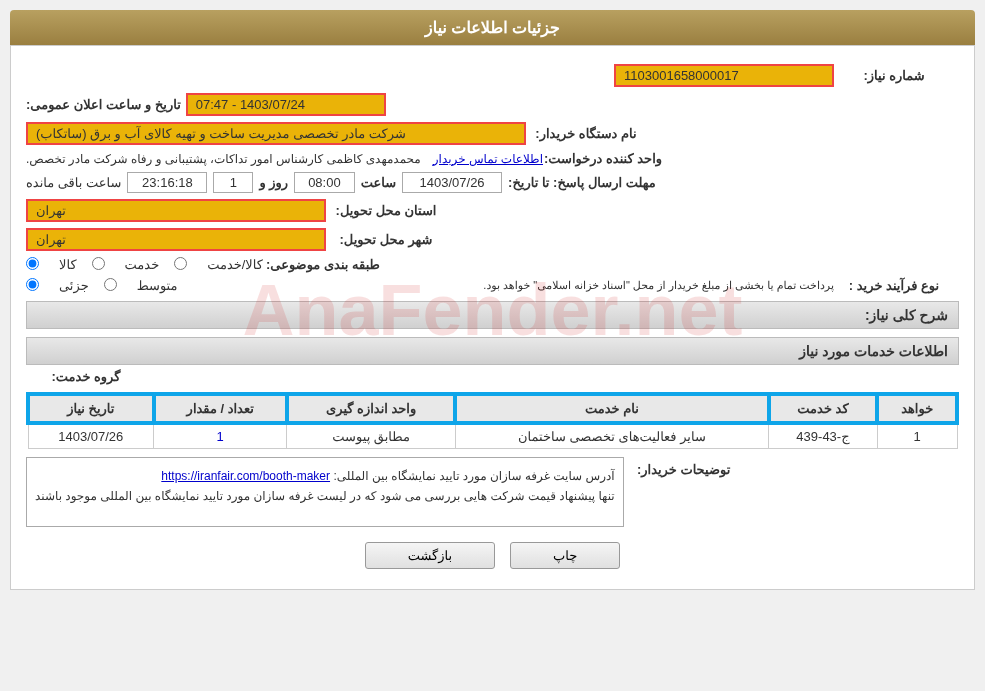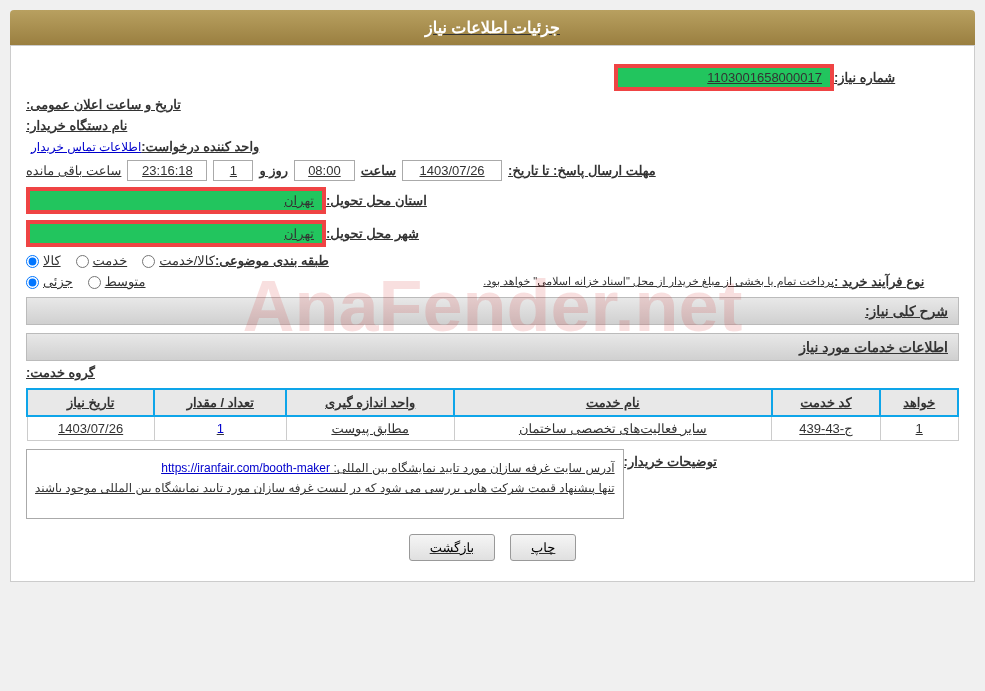--- a/index.html
+++ b/index.html
@@ -8,21 +8,20 @@
       background: #f0f0f0;
       direction: rtl;
       font-size: 13px;
       color: #333;
     }
     .page-wrapper {
       width: 985px;
       min-height: 691px;
       background: #f0f0f0;
       padding: 10px;
-      text-decoration: underline;
     }
     .header-bar {
       background: linear-gradient(to bottom, #b8a060, #9a7f40);
       color: white;
       text-align: center;
       padding: 8px 0;
       font-size: 16px;
       font-weight: bold;
       border-radius: 4px 4px 0 0;
       margin-bottom: 0;
@@ -37,28 +36,28 @@
       align-items: center;
       margin-bottom: 6px;
       justify-content: flex-end;
     }
     .label {
       font-weight: bold;
       color: #333;
       white-space: nowrap;
       margin-right: 5px;
       min-width: 120px;
-      text-align: left;
+      text-align: center;
     }
     .value-box {
-      background: #22c55e;
-      border: 4px solid #ef4444;
+      background: #eab308;
+      border: 2px solid #ef4444;
       padding: 2px 8px;
       min-width: 180px;
-      text-align: right;
+      text-align: left;
       font-size: 13px;
     }
     .value-box.wide {
       min-width: 360px;
     }
     .date-time-row {
       display: flex;
       flex-direction: row;
       align-items: center;
       justify-content: flex-end;
@@ -73,22 +72,22 @@
       text-decoration: underline;
       cursor: pointer;
     }
     .radio-group {
       display: flex;
       gap: 15px;
       align-items: center;
     }
     .radio-item {
       display: flex;
-      align-items: flex-end;
-      gap: 4px;
+      align-items: flex-start;
+      gap: 20px;
     }
     .section-header {
       background: linear-gradient(to bottom, #e8e8e8, #d0d0d0);
       border: 1px solid #bbb;
       text-align: right;
       padding: 5px 10px;
       font-weight: bold;
       font-size: 14px;
       color: #333;
       margin: 8px 0 4px 0;
@@ -96,21 +95,21 @@
     .table-section {
       margin: 8px 0;
     }
     table {
       width: 100%;
       border-collapse: collapse;
       font-size: 13px;
     }
     th {
       background: #e8e8e8;
-      border: 2px solid #0ea5e9;
+      border: 4px solid #0ea5e9;
       padding: 5px 8px;
       text-align: center;
       font-weight: bold;
     }
     td {
       border: 1px solid #ccc;
       padding: 4px 8px;
       text-align: center;
     }
     td.blue-text {
@@ -136,21 +135,21 @@
       line-height: 1.7;
     }
     .button-row {
       display: flex;
       justify-content: center;
       gap: 15px;
       margin-top: 15px;
       padding-bottom: 10px;
     }
     .btn {
-      padding: 5px 20px;
+      padding: 5px 42px;
       border: 1px solid #999;
       background: linear-gradient(to bottom, #f5f5f5, #e0e0e0);
       cursor: pointer;
       font-size: 13px;
       font-family: Tahoma, Arial, sans-serif;
       border-radius: 3px;
     }
     .date-detail-row {
       display: flex;
       align-items: center;
@@ -198,30 +197,33 @@
   <div class="main-content content-relative">
     <div class="logo-watermark">AnaFender.net</div>
 
     <div class="row" style="margin-top:8px;">
       <span class="label">شماره نیاز:</span>
       <div class="value-box" style="min-width:220px;">1103001658000017</div>
       <div style="flex:1;"></div>
     </div>
 
     <div class="date-time-row" style="margin-bottom:6px;">
+      <div class="value-box" style="min-width:200px;">1403/07/24 - 07:47</div>
       <span class="inline-label">تاریخ و ساعت اعلان عمومی:</span>
     </div>
 
     <div class="row">
       <span class="label">نام دستگاه خریدار:</span>
+      <div class="value-box wide" style="min-width:500px;">شرکت مادر تخصصی مدیریت ساخت و تهیه کالای آب و برق (ساتکاب)</div>
     </div>
 
     <div class="row">
       <span class="label">واحد کننده درخواست:</span>
-      <span class="link-text" style="margin-left:5px;font-size:12px;">اطلاعات تماس خریدار</span>
+      <span class="link-text" style="margin-left:12px;font-size:12px;">اطلاعات تماس خریدار</span>
+      <span style="font-size:12px;">محمدمهدی کاظمی کارشناس امور تداکات، پشتیبانی و رفاه شرکت مادر تخصص.</span>
     </div>
 
     <div class="date-detail-row">
       <span class="label">مهلت ارسال پاسخ: تا تاریخ:</span>
       <div class="small-box" style="min-width:100px;">1403/07/26</div>
       <span class="inline-label">ساعت</span>
       <div class="small-box">08:00</div>
       <span class="inline-label">روز و</span>
       <div class="small-box" style="min-width:40px;">1</div>
       <div class="small-box" style="min-width:80px;">23:16:18</div>

